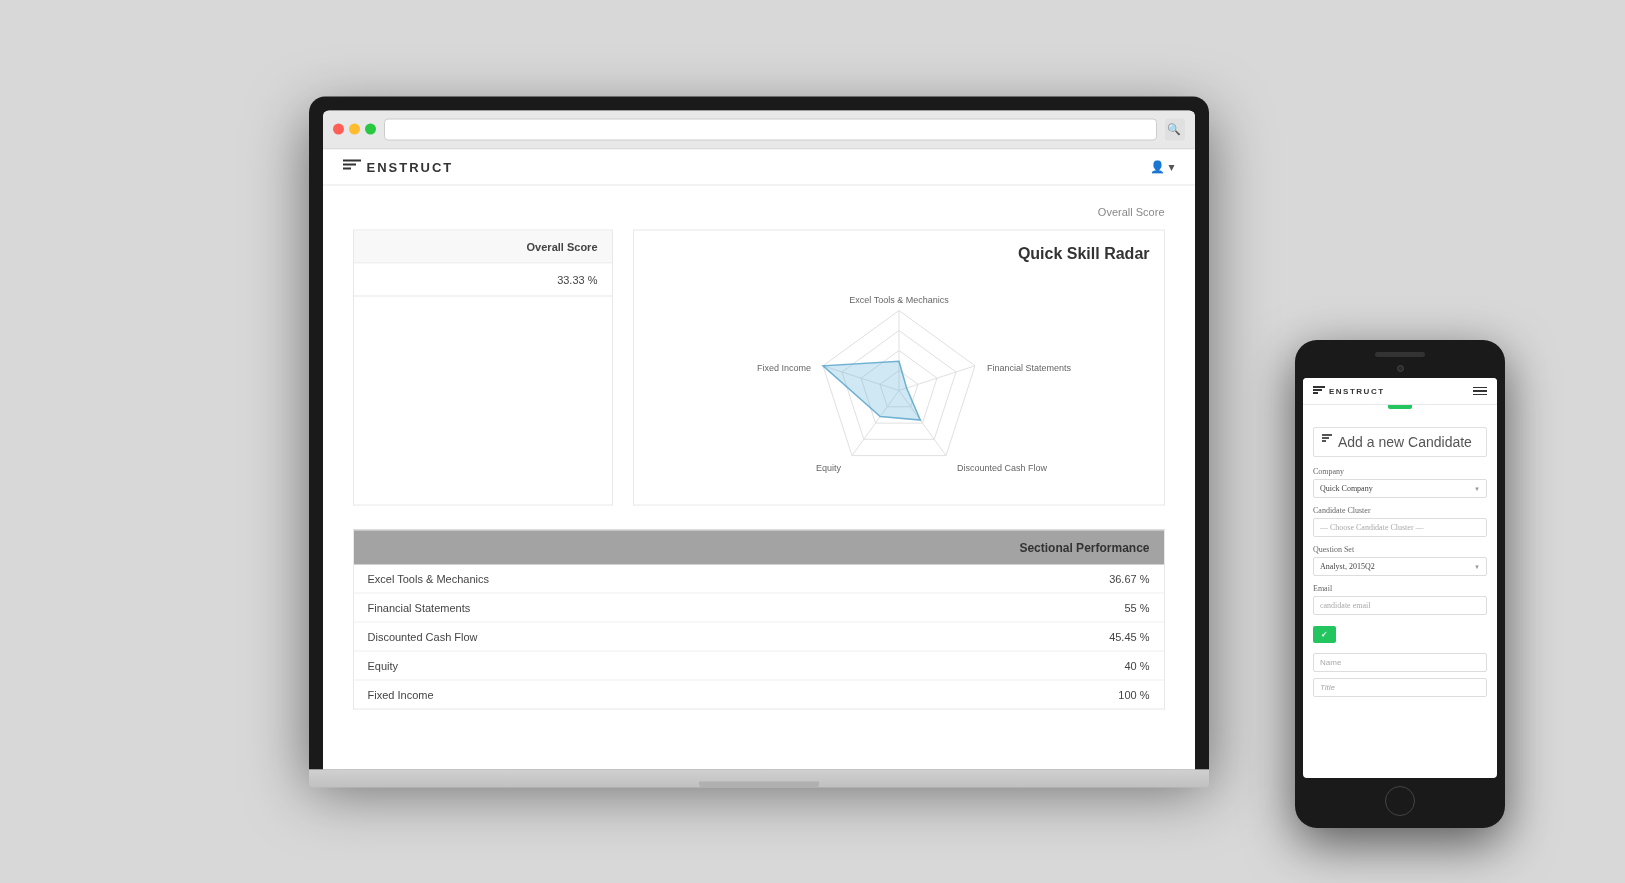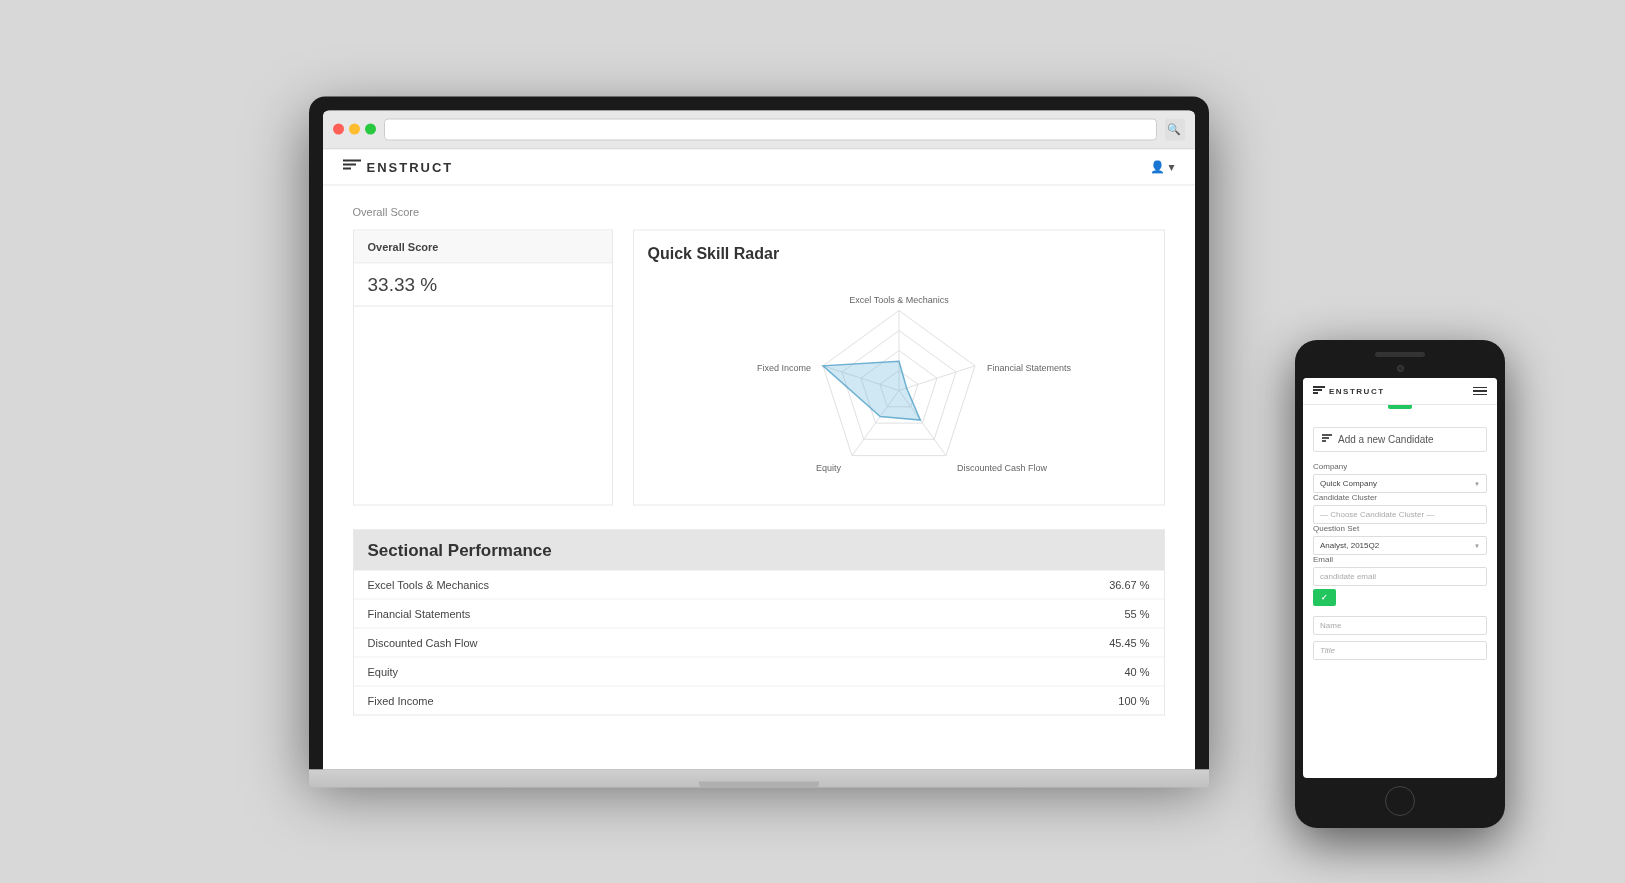--- a/index.html
+++ b/index.html
@@ -138,20 +138,21 @@
       gap: 3px;
       font-size: 12px;
       color: #555;
     }
 
     
     .main-content {
       padding: 20px 30px;
       overflow-y: auto;
       height: calc(100% - 44px);
+      text-align: right;
     }
 
     .overall-score-label {
       font-size: 11px;
       color: #888;
       margin-bottom: 12px;
     }
 
     .two-col {
       display: flex;
@@ -170,21 +171,21 @@
       font-size: 11px;
       color: #444;
     }
 
     .score-card-row.header {
       background: #f8f8f8;
       font-weight: 600;
     }
 
     .score-card-row.value {
-      font-size: 19px;
+      font-size: 11px;
       font-weight: 500;
       background: white;
     }
 
     .radar-card {
       flex: 1;
       border: 1px solid #e8e8e8;
       padding: 14px;
     }
 
@@ -198,25 +199,25 @@
     .radar-container {
       width: 100%;
       height: 220px;
       display: flex;
       justify-content: center;
       align-items: center;
     }
 
     
     .section-title {
-      font-size: 17px;
+      font-size: 12px;
       font-weight: 600;
       color: #333;
       padding: 10px 14px;
-      background: #e5e5e5;
+      background: #a3a3a3;
       border: 1px solid #e8e8e8;
       border-bottom: none;
     }
 
     .perf-table {
       border: 1px solid #e8e8e8;
       border-top: none;
     }
 
     .perf-row {
@@ -341,26 +342,27 @@
     }
 
     .phone-add-candidate {
       border: 1px solid #e0e0e0;
       border-radius: 2px;
       padding: 6px 8px;
       display: flex;
       align-items: flex-start;
       gap: 6px;
       margin-bottom: 10px;
-      font-size: 10px;
+      font-size: 14px;
       color: #555;
     }
 
     .phone-field-group {
-      margin-bottom: 0;
+      margin-bottom: 8px;
+      font-family: Liberation Serif, serif;
     }
 
     .phone-field-label {
       font-size: 8px;
       color: #666;
       margin-bottom: 3px;
     }
 
     .phone-field-select,
     .phone-field-input {

